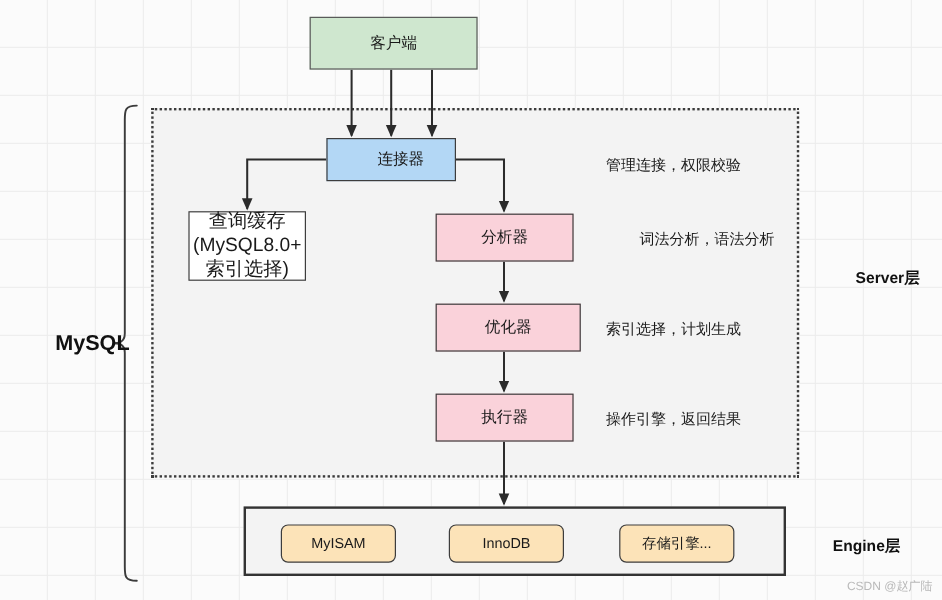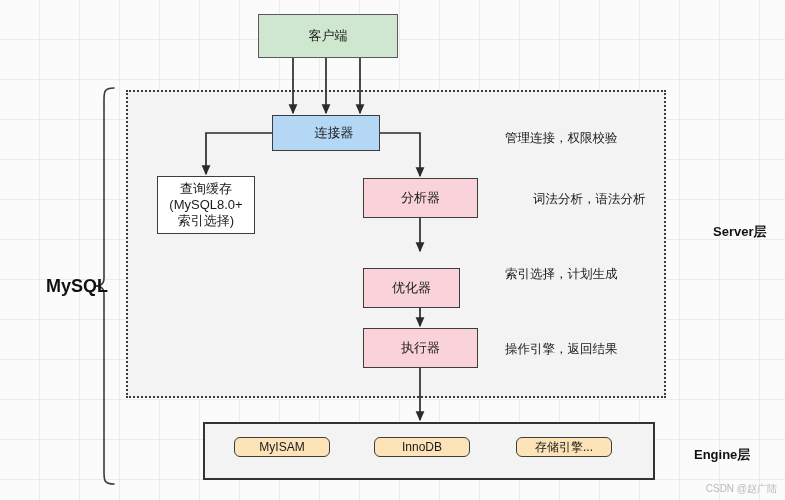--- a/index.html
+++ b/index.html
@@ -82,55 +82,54 @@
     padding-left: 16px;
   }
   .box-cache {
     left: 157px;
     top: 176px;
     width: 98px;
     height: 58px;
     background-color: #ffffff;
     border: 1.6px solid #3d3d3d;
     flex-direction: column;
-    font-size: 13px;
+    font-size: 16px;
   }
   .box-cache .ln {
     display: block;
     white-space: nowrap;
   }
   .box-pink {
     left: 363px;
     top: 178px;
     width: 115px;
     height: 40px;
     background-color: #fad2da;
     border: 1.6px solid #3d3d3d;
   }
   .box-optimizer {
     left: 363px;
     top: 253px;
-    width: 97px;
+    width: 121px;
     height: 40px;
     background-color: #fad2da;
     border: 1.6px solid #3d3d3d;
-    margin-top: 15px;
   }
   .box-executor {
     left: 363px;
     top: 328px;
     width: 115px;
     height: 40px;
     background-color: #fad2da;
     border: 1.6px solid #3d3d3d;
   }
   .box-engine-item {
     top: 437px;
     width: 96px;
-    height: 20px;
+    height: 32px;
     background-color: #fce3b8;
     border: 1.4px solid #3d3d3d;
     border-radius: 6px;
     font-size: 12px;
   }
   .eng-1 { left: 234px; }
   .eng-2 { left: 374px; }
   .eng-3 { left: 516px; }
   .annotation {
     position: absolute;

